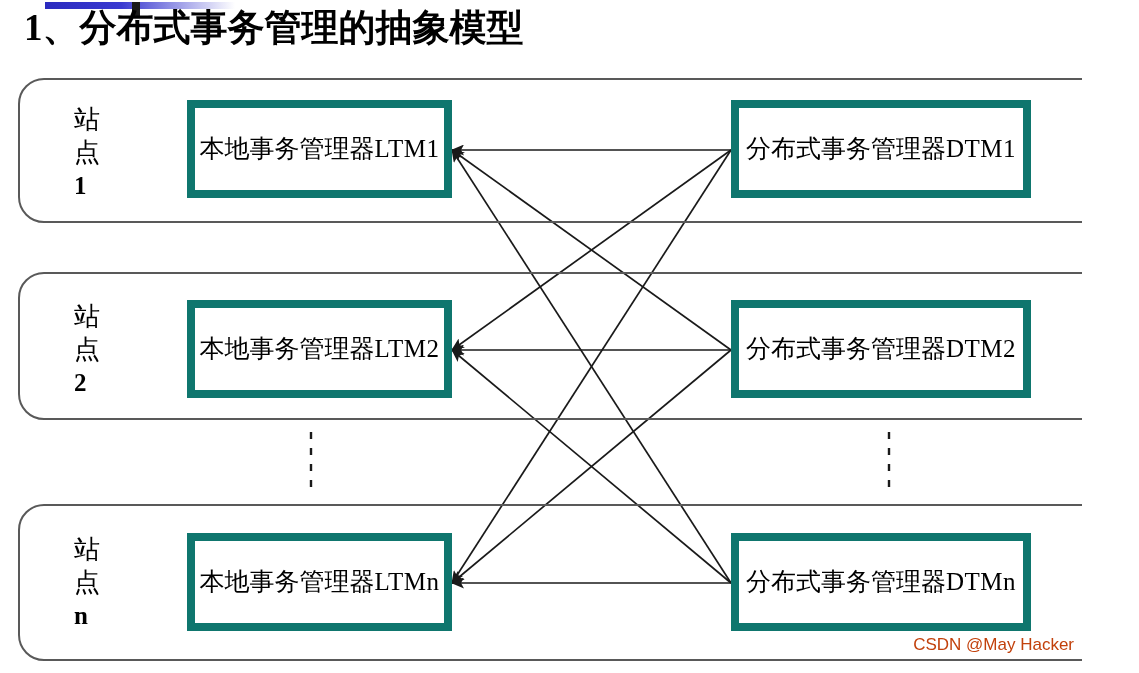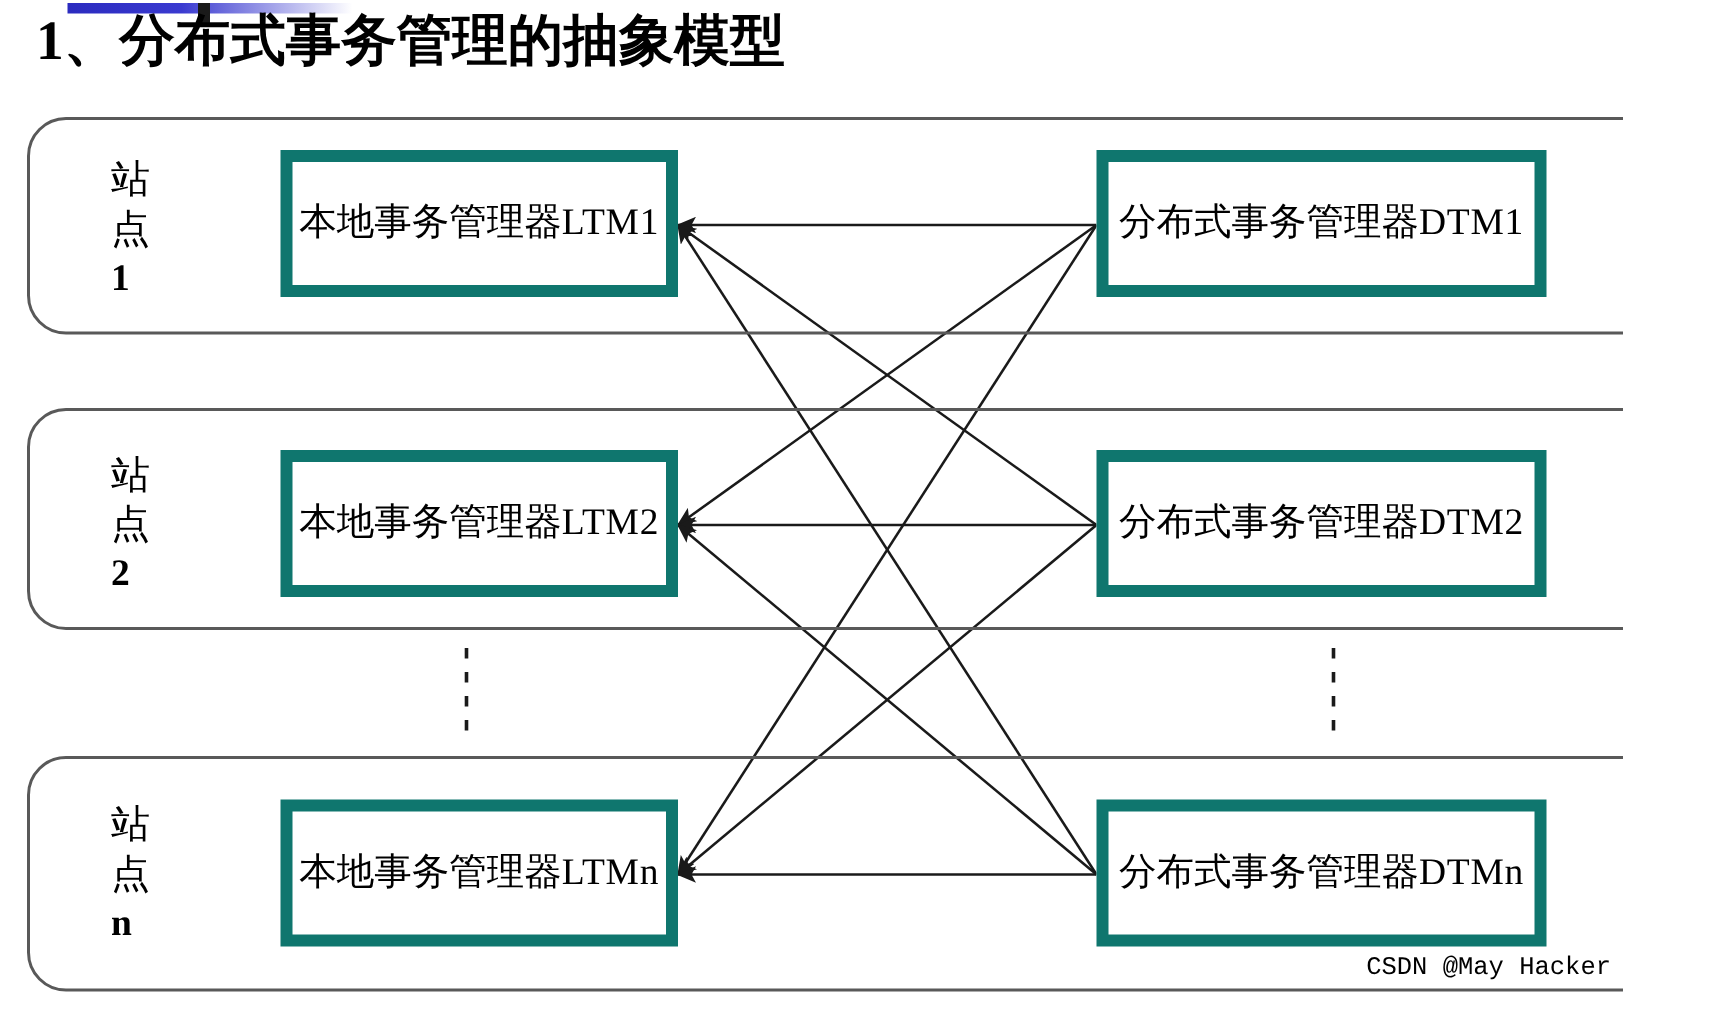--- a/index.html
+++ b/index.html
@@ -103,22 +103,22 @@
     line-height: 32px;
     letter-spacing: 0.5px;
     white-space: nowrap;
   }
   
   #watermark {
     position: absolute;
     right: 8px;
     bottom: 18px;
     font-size: 17px;
-    color: #000000;
-    font-family: Liberation Mono, monospace;
+    color: #c2410c;
+    font-family: Liberation Sans, sans-serif;
     white-space: nowrap;
   }
 </style>
 </head>
 <body>
 
 <div id="page">
 
   <div id="top-bar">
     <div id="top-bar-tick"></div>

